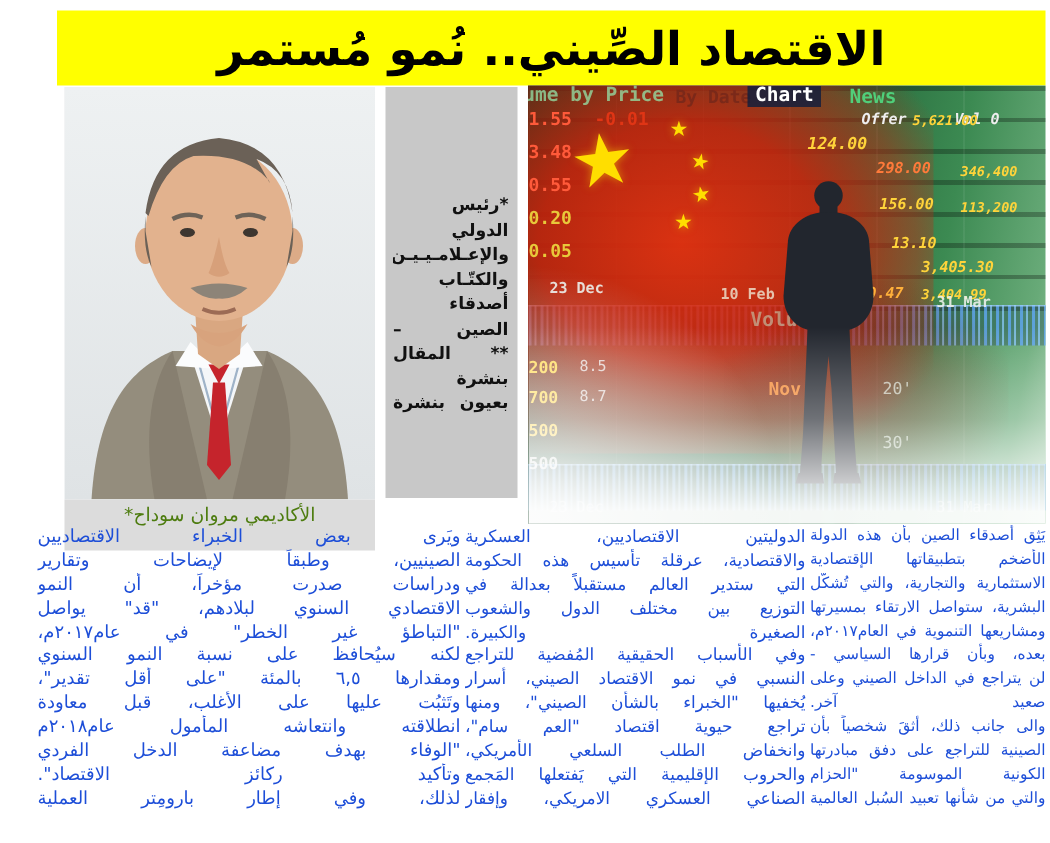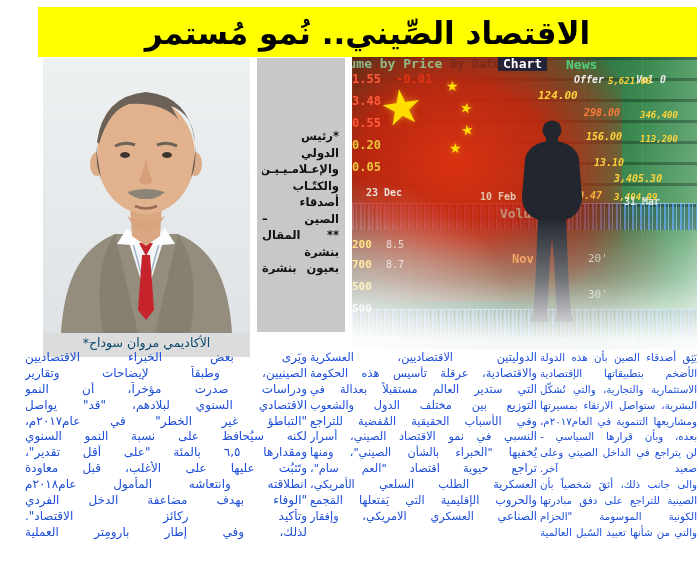--- a/index.html
+++ b/index.html
@@ -7,22 +7,22 @@
         font-family:"DejaVu Sans",sans-serif;direction:rtl;}
 
   
   .banner{position:absolute;left:38px;top:7px;width:659px;height:50px;background:#ffff00;}
   .banner h1{margin:0;height:60px;line-height:52px;text-align:center;font-size:31px;
              font-weight:800;color:#000;letter-spacing:-0.5px;}
 
   
   .photo{position:absolute;left:43px;top:58px;width:207px;height:275px;background:#e9eced;overflow:hidden;}
   .photo svg{display:block;width:100%;height:100%;}
-  .caption{position:absolute;left:43px;top:333px;width:207px;height:24px;background:#dcdcdc;
-           font-size:12.5px;line-height:19px;text-align:center;color:#0c4a6e;}
+  .caption{position:absolute;left:43px;top:333px;width:207px;height:34px;background:#dcdcdc;
+           font-size:12.5px;line-height:19px;text-align:center;color:#4d7c0f;}
 
   
   .byline{position:absolute;left:257px;top:58px;width:88px;height:274px;background:#c8c8c8;}
   .byline-text{padding:70px 6px 0 5px;font-size:11.5px;font-weight:bold;color:#111;}
   .byline-text .bl{height:16.5px;line-height:16.5px;overflow:hidden;
                    text-align:justify;text-align-last:justify;}
 
   
   .market{position:absolute;left:352px;top:57px;width:345px;height:292px;overflow:hidden;
           background:linear-gradient(100deg,#10341c 0%,#1b5230 30%,#276a3c 55%,#3c8a52 75%,
@@ -227,25 +227,26 @@
       <div class="art-line">والى جانب ذلك، أثقَ شخصياً بأن القيادة</div>
       <div class="art-line">الصينية للتراجع على دفق مبادرتها</div>
       <div class="art-line">الكونية الموسومة "الحزام والطريق"،</div>
       <div class="art-line">والتي من شأنها تعبيد السُبل العالمية</div>
     </div>
   <div class="col col-mid">
       <div class="art-line">الدوليتين الاقتصاديين، العسكرية</div>
       <div class="art-line">والاقتصادية، عرقلة تأسيس هذه الحكومة</div>
       <div class="art-line">التي ستدير العالم مستقبلاً بعدالة في</div>
       <div class="art-line">التوزيع بين مختلف الدول والشعوب</div>
+      <div class="art-line">الصغيرة والكبيرة.</div>
       <div class="art-line">وفي الأسباب الحقيقية المُفضية للتراجع</div>
       <div class="art-line">النسبي في نمو الاقتصاد الصيني، أسرار</div>
       <div class="art-line">يُخفيها "الخبراء بالشأن الصيني"، ومنها</div>
       <div class="art-line">تراجع حيوية اقتصاد "العم سام"،</div>
-      <div class="art-line">العسكرية الطلب السلعي الأمريكي،</div>
+      <div class="art-line">وانخفاض الطلب السلعي الأمريكي،</div>
       <div class="art-line">والحروب الإقليمية التي يَفتعلها المَجمع</div>
       <div class="art-line">الصناعي العسكري الامريكي، وإفقار</div>
     </div>
   <div class="col col-left">
       <div class="art-line">ويَرى بعض الخبراء الاقتصاديين</div>
       <div class="art-line">الصينيين، وطبقاً لإيضاحات وتقارير</div>
       <div class="art-line">ودراسات صدرت مؤخراً، أن النمو</div>
       <div class="art-line">الاقتصادي السنوي لبلادهم، "قد" يواصل</div>
       <div class="art-line">"التباطؤ غير الخطر" في عام٢٠١٧م،</div>
       <div class="art-line">لكنه سيُحافظ على نسبة النمو السنوي</div>

